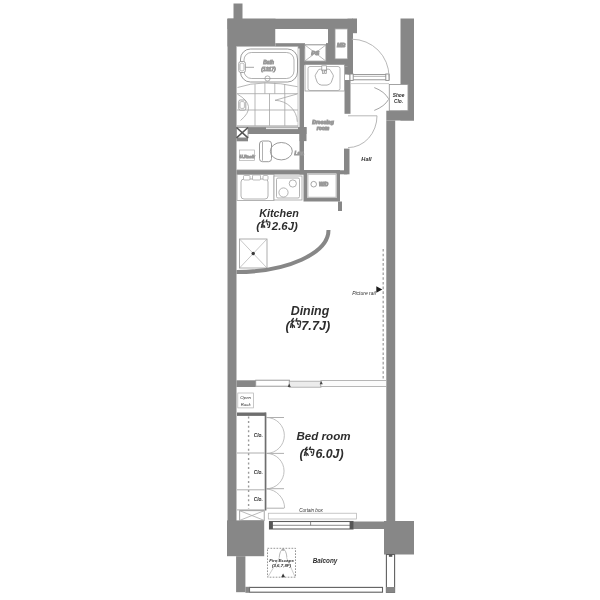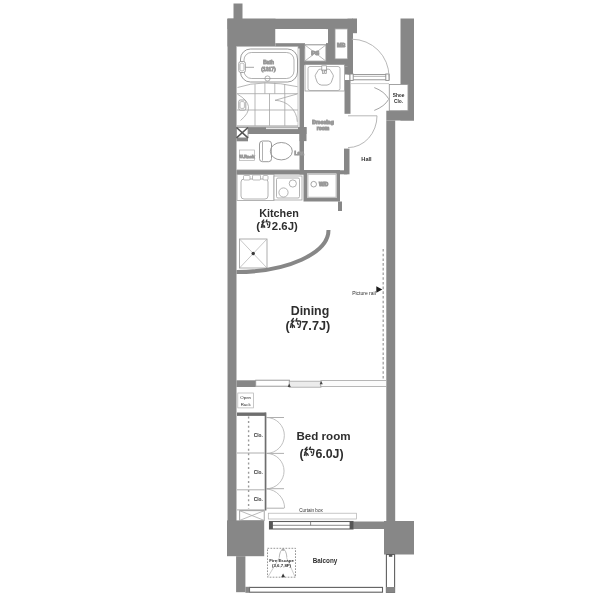--- a/index.html
+++ b/index.html
@@ -1,16 +1,16 @@
 <!DOCTYPE html>
 <html><head>
 <meta charset="utf-8">
 <style>
 html,body{margin:0;padding:0;background:#ffffff;}
-#plan{position:relative;width:600px;height:600px;background:#eab308;font-family:"Liberation Sans",sans-serif;}
+#plan{position:relative;width:600px;height:600px;background:#eab308;font-family:"Liberation Sans",sans-serif;font-style:italic;}
 svg text{font-family:"Liberation Sans",sans-serif;fill:#2e2e2e;}
 </style>
 </head>
 <body>
 <div id="plan">
 <svg width="600" height="600" viewBox="0 0 600 600">
 
 <rect x="0" y="0" width="600" height="600" fill="#ffffff"></rect>
 <g id="walls" fill="#878787" stroke="none">
 

